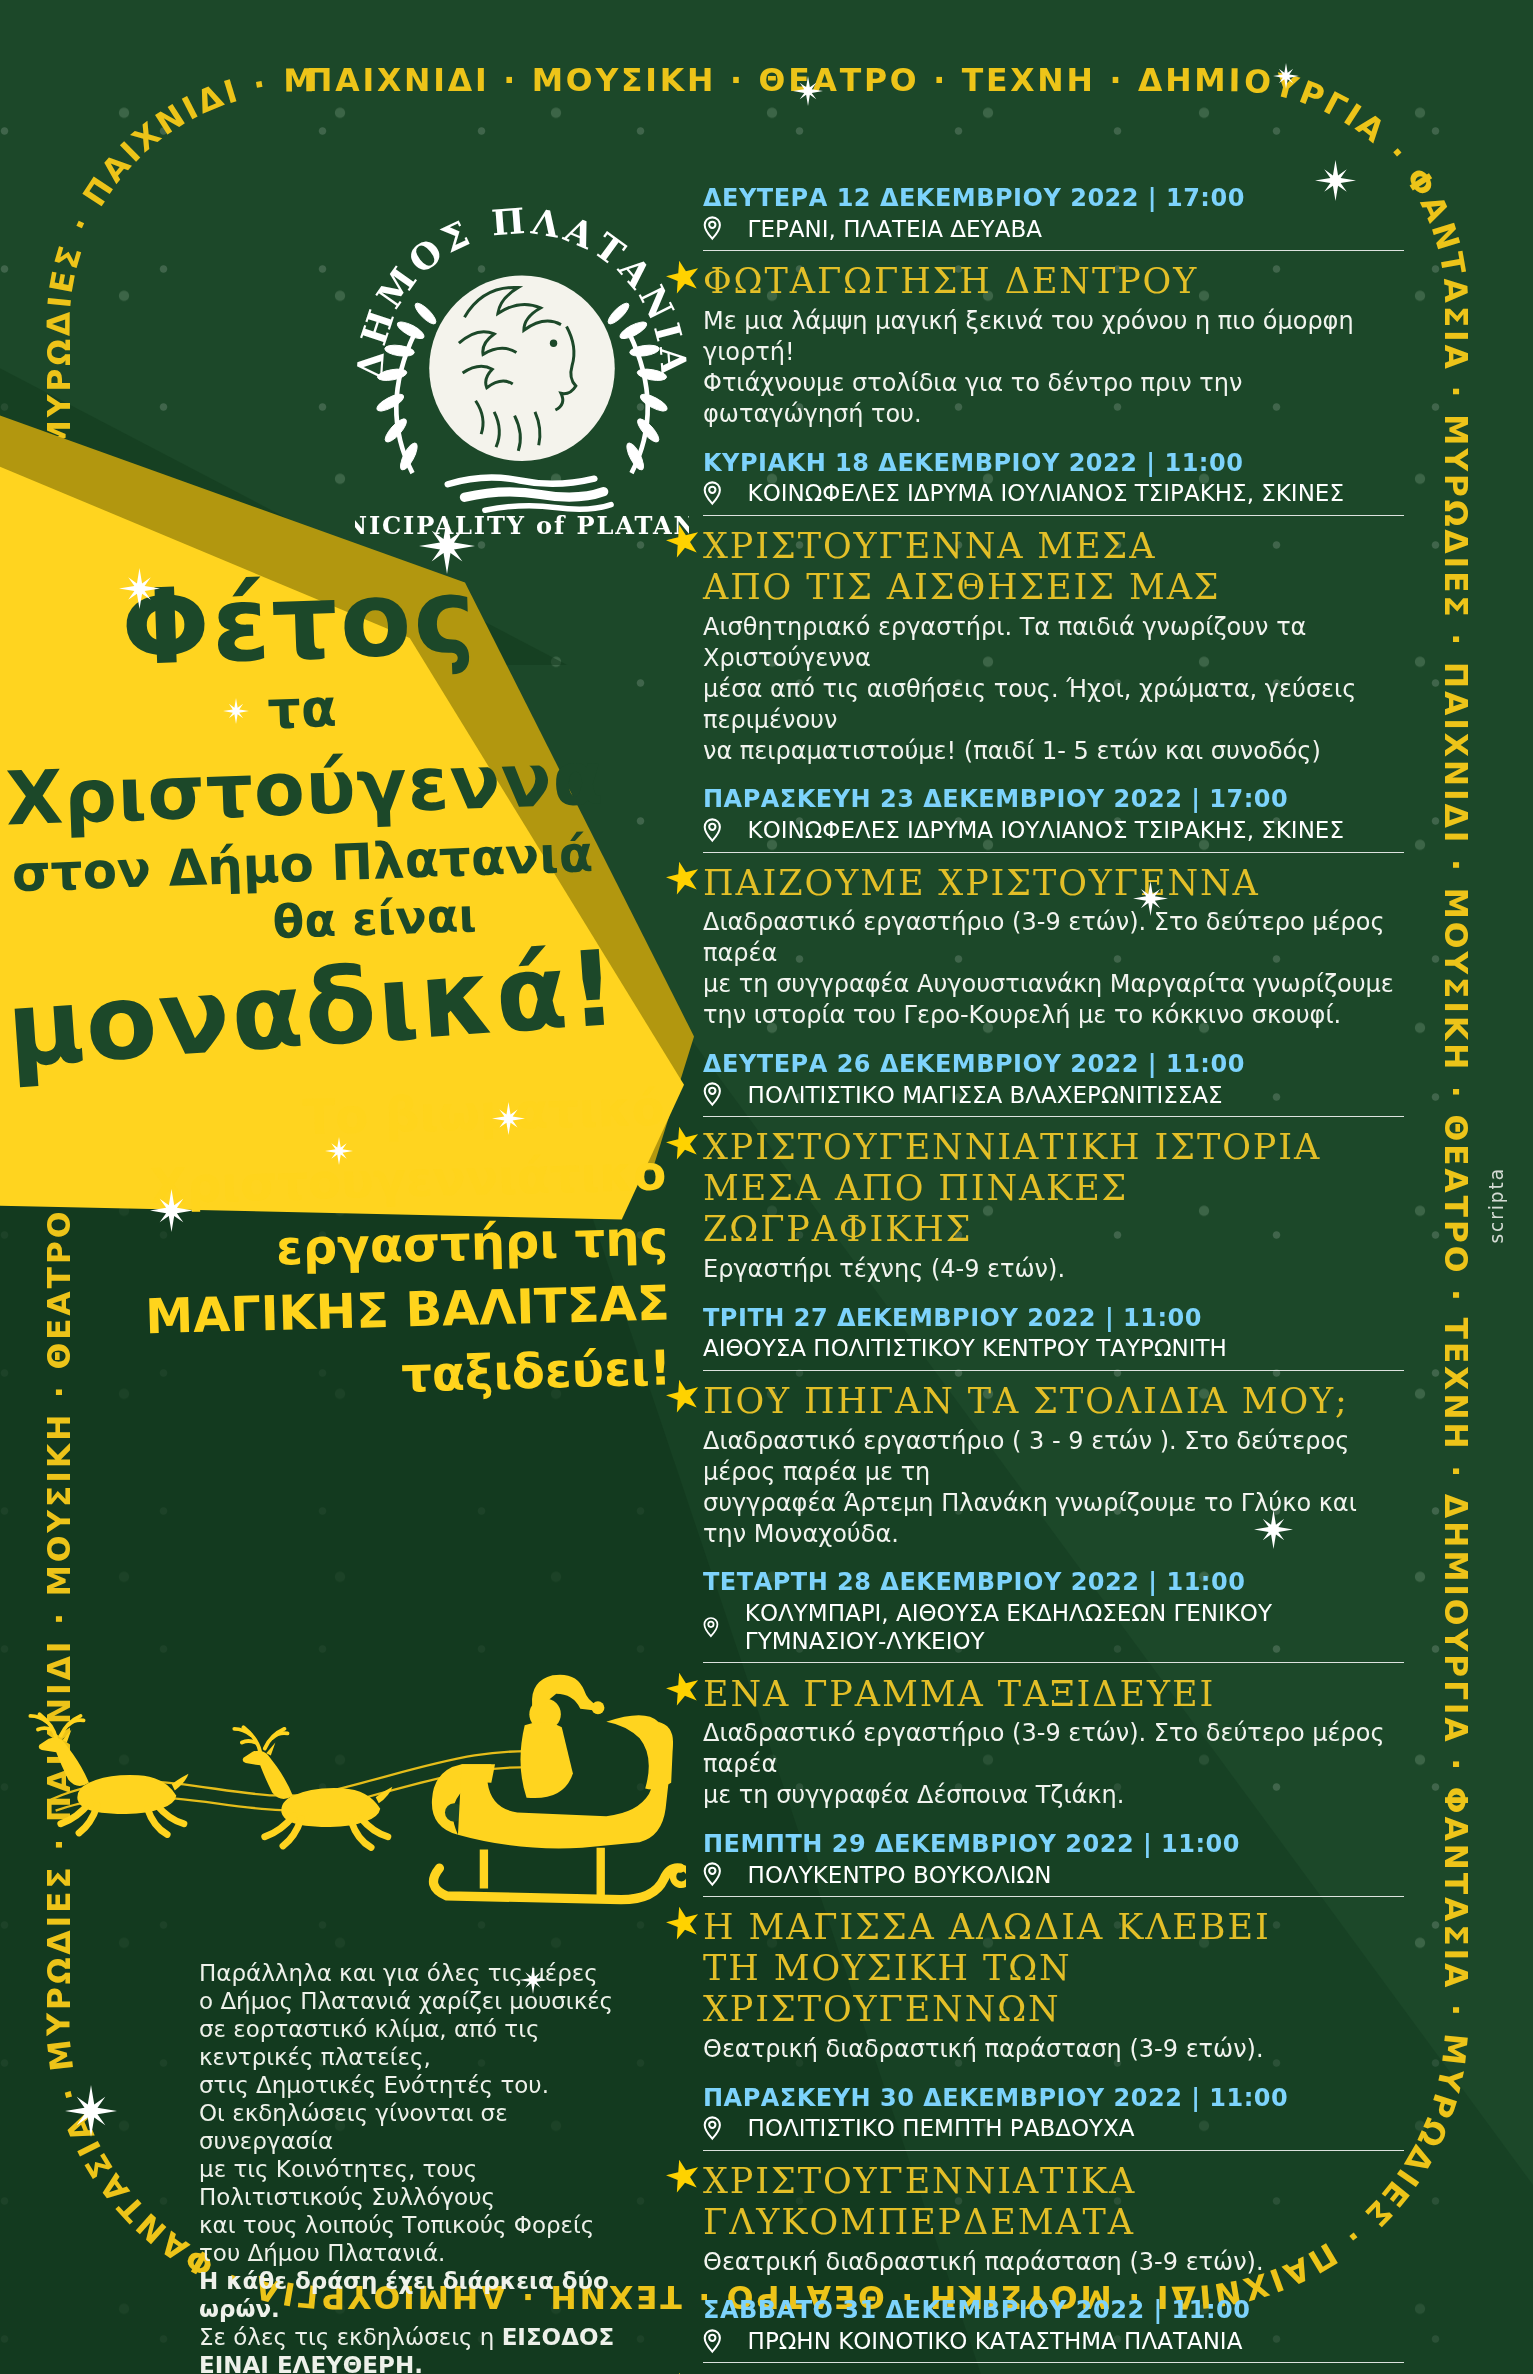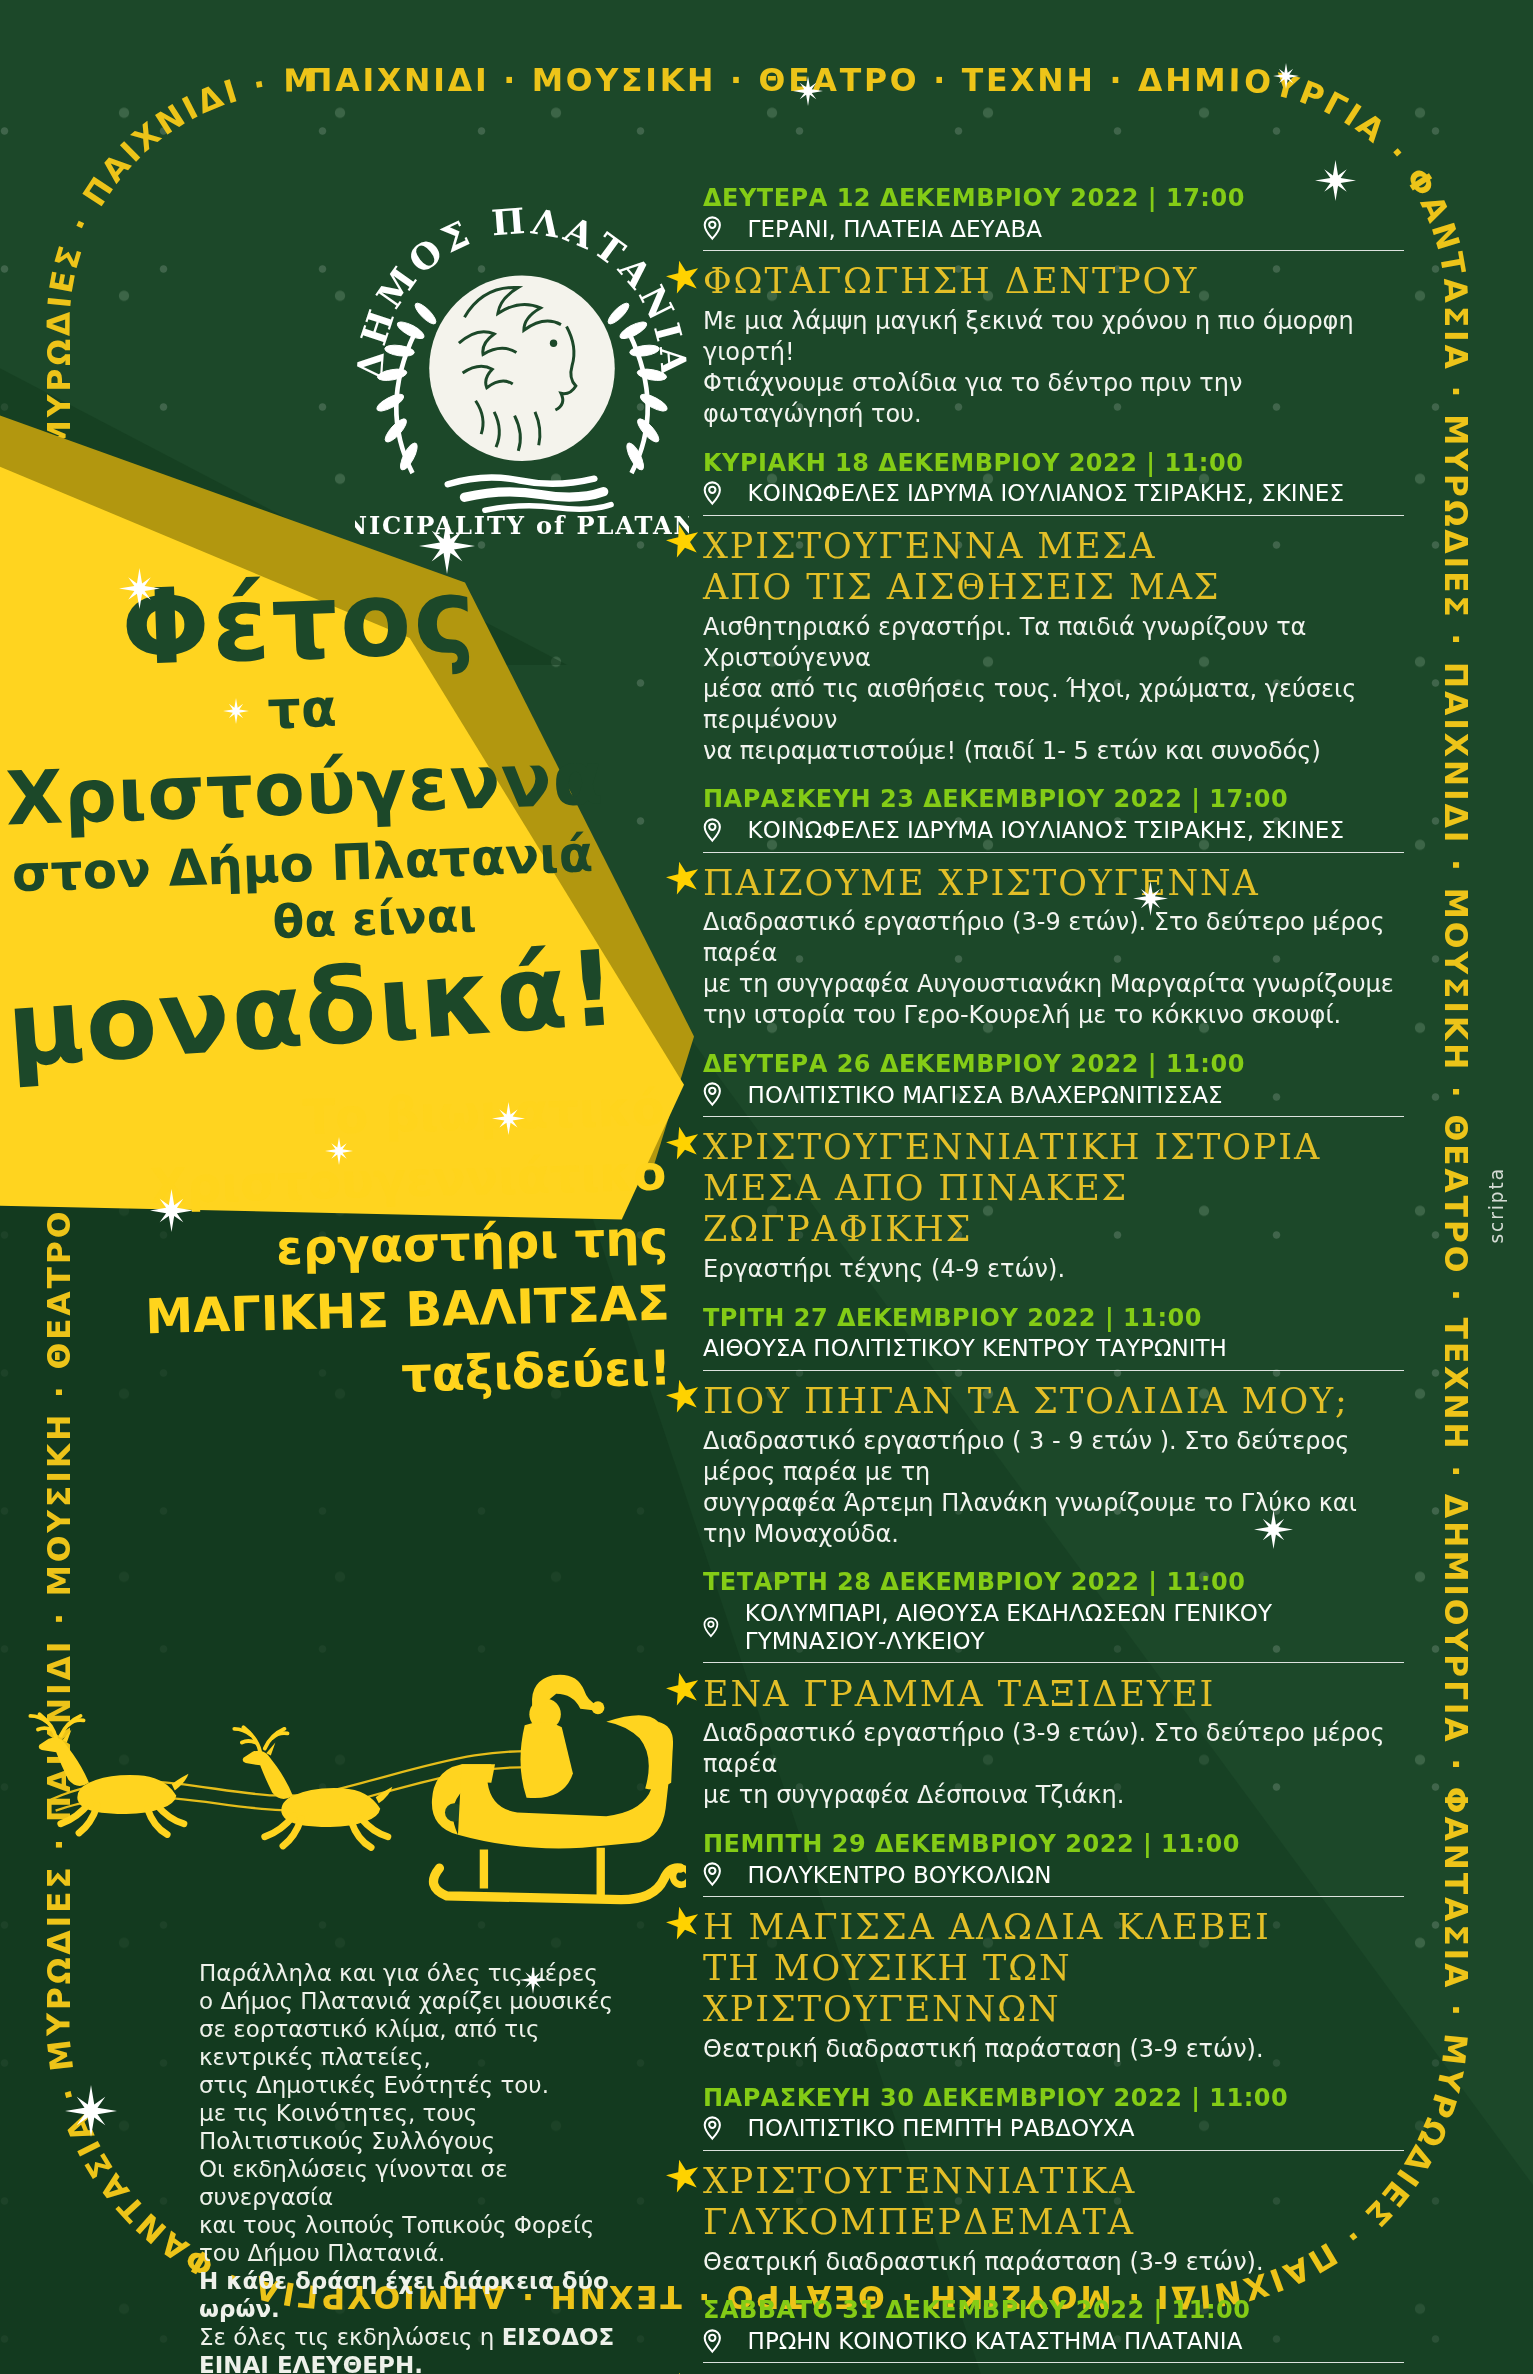--- a/index.html
+++ b/index.html
@@ -44,21 +44,21 @@
   
   .scene{position:absolute;left:0;top:1614px;}
   
   .intro{position:absolute;left:199px;top:1959px;width:436px;color:#eef1ea;
     font-size:23px;line-height:28px;}
   .intro .ln{display:block;}
   .intro .bold{font-weight:700;}
   
   .events{position:absolute;left:703px;top:184px;width:701px;}
   .event{margin-bottom:18.6px;}
-  .e-date{font-weight:700;font-size:24px;line-height:28px;color:#84cc16;letter-spacing:0.5px;}
+  .e-date{font-weight:700;font-size:24px;line-height:28px;color:#7dd3fc;letter-spacing:0.5px;}
   .e-loc{display:flex;align-items:center;gap:26px;color:#ffffff;font-size:23px;line-height:28px;margin-top:2.8px;}
   .e-loc.nopin{padding-left:0;}
   .e-rule{border-top:1.9px solid rgba(255,255,255,.85);margin:7.4px 0 10.2px;}
   .e-title{position:relative;font-family:"DejaVu Serif",serif;color:#e3bf28;
     font-size:35px;line-height:41px;letter-spacing:1.9px;white-space:pre-line;margin-bottom:3.7px;}
   .e-star{position:absolute;left:-39px;top:-5.6px;color:#ffd200;font-size:43px;
     transform:rotate(-14deg);font-family:"DejaVu Sans",sans-serif;}
   .e-desc{color:#f2f4ef;font-size:24px;line-height:31px;white-space:pre-line;}
   
   .sparkle{position:absolute;pointer-events:none;}
@@ -190,22 +190,22 @@
       <path d="M84,212 L84,254 M210,210 L210,262" stroke="#ffd41f" stroke-width="9"></path>
     </g>
   </svg>
 
   
   <div class="intro">
     <span class="ln">Παράλληλα και για όλες τις μέρες</span>
     <span class="ln">ο Δήμος Πλατανιά χαρίζει μουσικές</span>
     <span class="ln">σε εορταστικό κλίμα, από τις κεντρικές πλατείες,</span>
     <span class="ln">στις Δημοτικές Ενότητές του.</span>
+    <span class="ln">Οι εκδηλώσεις γίνονται σε συνεργασία</span>
     <span class="ln">με τις Κοινότητες, τους Πολιτιστικούς Συλλόγους</span>
-    <span class="ln">Οι εκδηλώσεις γίνονται σε συνεργασία</span>
     <span class="ln">και τους λοιπούς Τοπικούς Φορείς</span>
     <span class="ln">του Δήμου Πλατανιά.</span>
     <span class="ln bold">Η κάθε δράση έχει διάρκεια δύο ωρών.</span>
     <span class="ln"><span>Σε όλες τις εκδηλώσεις η </span><span class="bold">ΕΙΣΟΔΟΣ ΕΙΝΑΙ ΕΛΕΥΘΕΡΗ.</span></span>
   </div>
 
   
   <section class="events">
 
     <div class="event">

